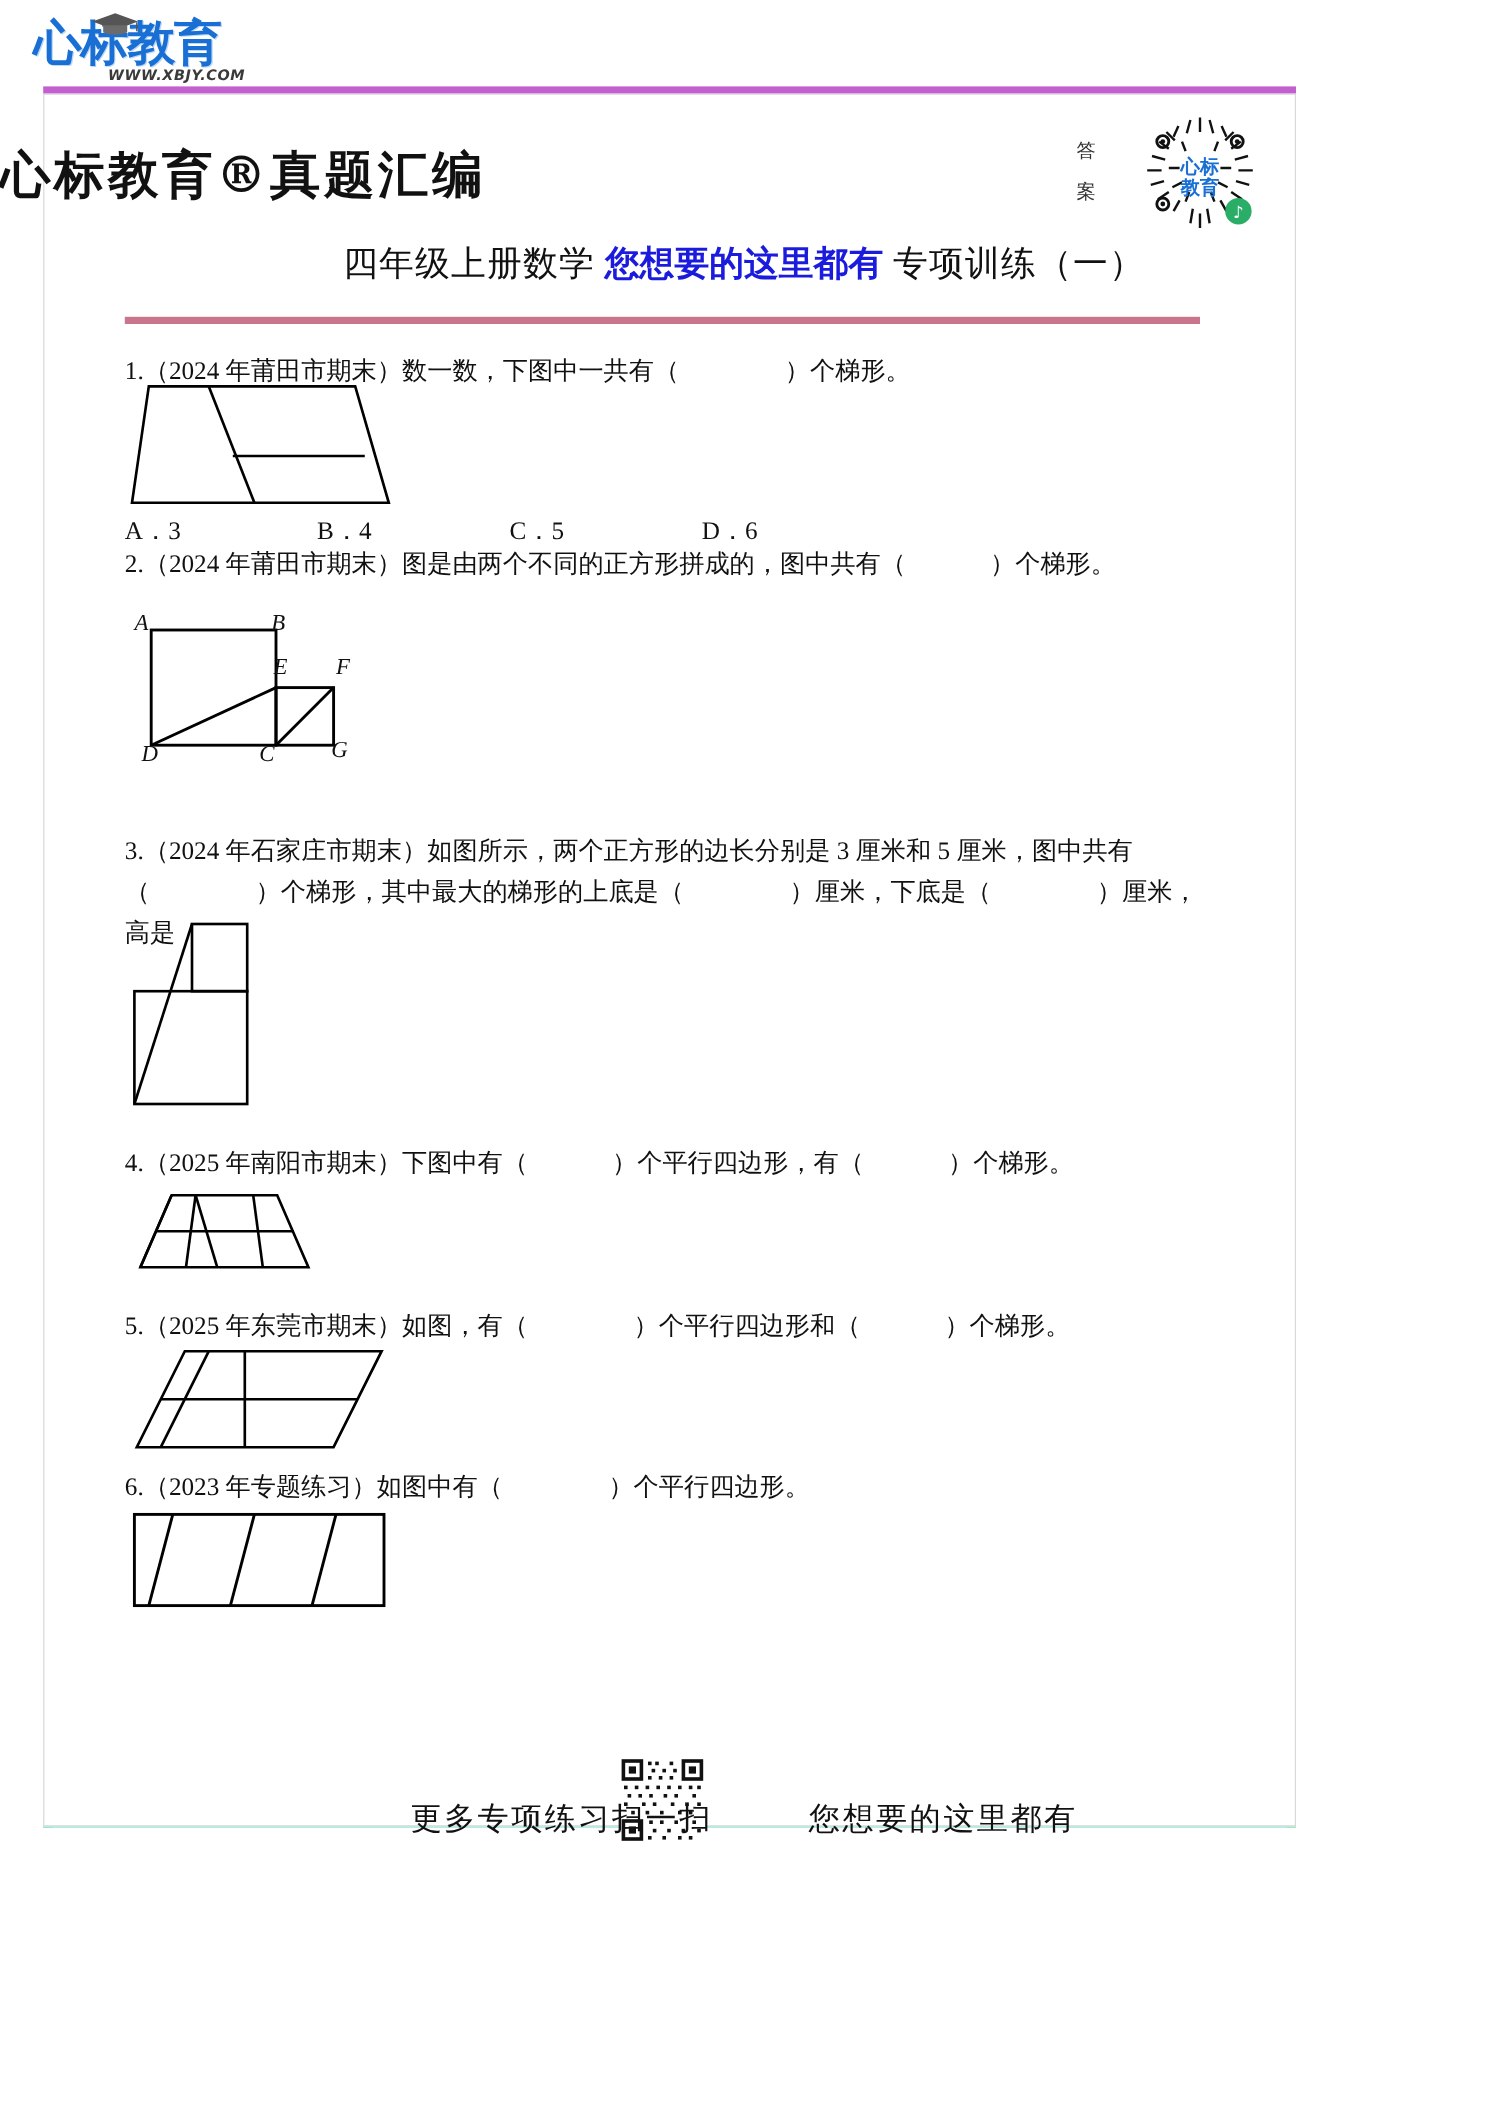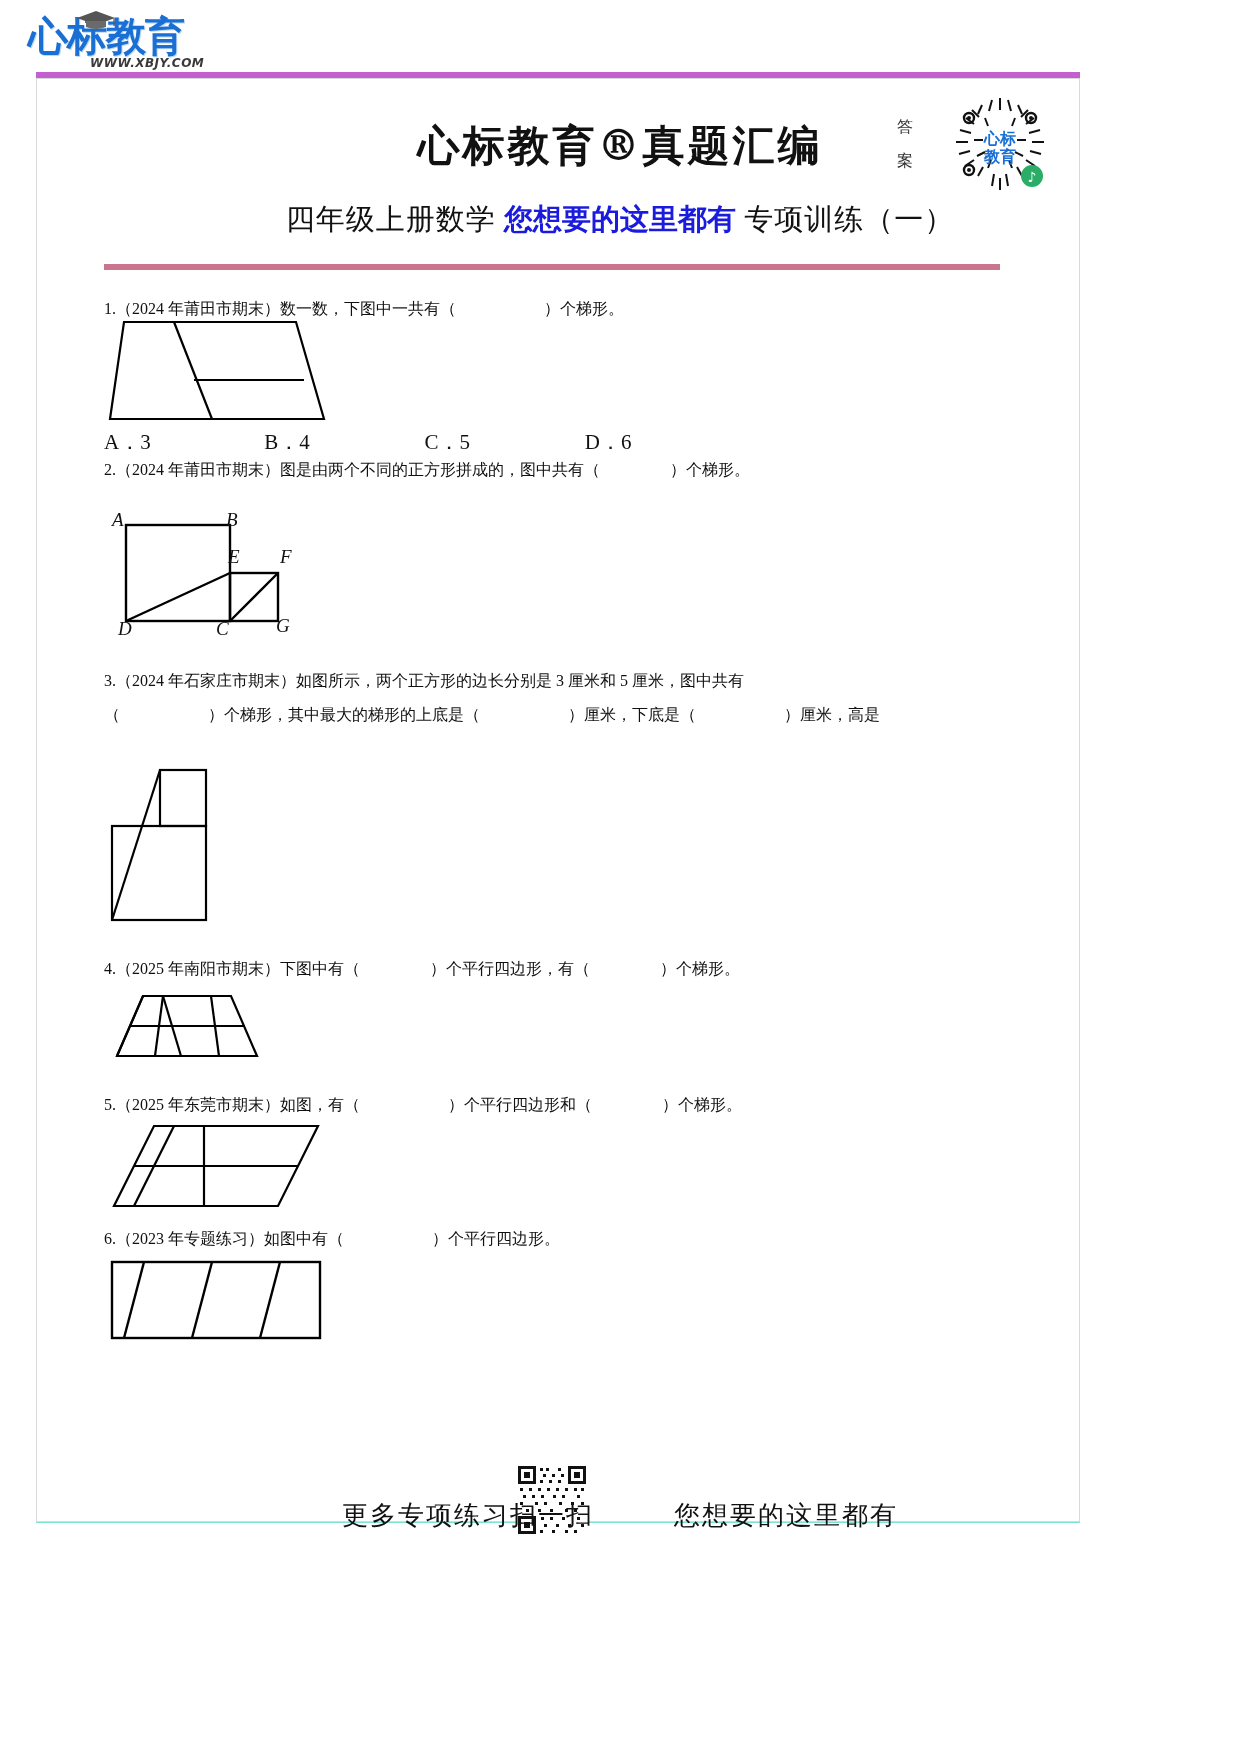--- a/index.html
+++ b/index.html
@@ -54,21 +54,21 @@
   .bar-right{
     position:absolute;left:1072px;top:81px;width:8px;height:1442px;
     background:#f2cf6a;
   }
   .bar-bottom{
     position:absolute;left:36px;top:1515px;width:1044px;height:8px;
     background:#7fe3d4;
   }
   
   .main-title{
-    position:absolute;left:0;top:118px;width:1240px;text-align:center;
+    position:absolute;left:0;top:118px;width:1240px;
     font-size:42px;font-weight:bold;letter-spacing:3px;
     font-family:"DejaVu Serif","Liberation Serif",serif;
   }
   .sub-title{
     position:absolute;left:0;top:200px;width:1240px;text-align:center;
     font-size:29px;letter-spacing:1px;white-space:nowrap;
   }
   .sub-title .hl{
     color:#1b1bdd;font-weight:bold;
     font-family:"DejaVu Sans","Liberation Sans",sans-serif;
@@ -81,21 +81,21 @@
   .qr-round{
     position:absolute;left:952px;top:96px;width:96px;height:96px;
   }
   .rule{
     position:absolute;left:104px;top:264px;width:896px;height:6px;
     background:#c9758e;
   }
   
   .q{
     position:absolute;left:104px;width:900px;
-    font-size:16px;line-height:34px;color:#111;font-family:Liberation Serif, serif;
+    font-size:21px;line-height:34px;color:#111;font-family:Liberation Serif, serif;
   }
   .q .blank{display:inline-block;width:88px;}
   .q .blank-sm{display:inline-block;width:70px;}
   .opts{
     position:absolute;left:104px;width:900px;font-size:21px;
     font-family:"Liberation Serif","DejaVu Serif",serif;
   }
   .opts span{display:inline-block;}
   .fig{position:absolute;}
   .fig svg{display:block;}
@@ -233,21 +233,21 @@
   </svg>
 </div>
 <div class="lbl" style="left:112px;top:509px;">A</div>
 <div class="lbl" style="left:226px;top:509px;">B</div>
 <div class="lbl" style="left:228px;top:546px;">E</div>
 <div class="lbl" style="left:280px;top:546px;">F</div>
 <div class="lbl" style="left:118px;top:618px;">D</div>
 <div class="lbl" style="left:216px;top:618px;">C</div>
 <div class="lbl" style="left:276px;top:615px;">G</div>
 
-<div class="q" style="top:664px;">
+<div class="q" style="top:692px;">
   <div>
     <span>3.</span><span>（2024 年石家庄市期末）</span><span>如图所示，两个正方形的边长分别是 3 厘米和 5 厘米，图中共有</span>
   </div>
   <div>
     <span>（</span><span class="blank"></span><span>）个梯形，其中最大的梯形的上底是（</span><span class="blank"></span><span>）厘米，下底是（</span><span class="blank"></span><span>）厘米，高是</span>
   </div>
 </div>
 
 <div class="fig" style="left:108px;top:768px;">
   <svg width="200" height="155" viewBox="0 0 200 155">

